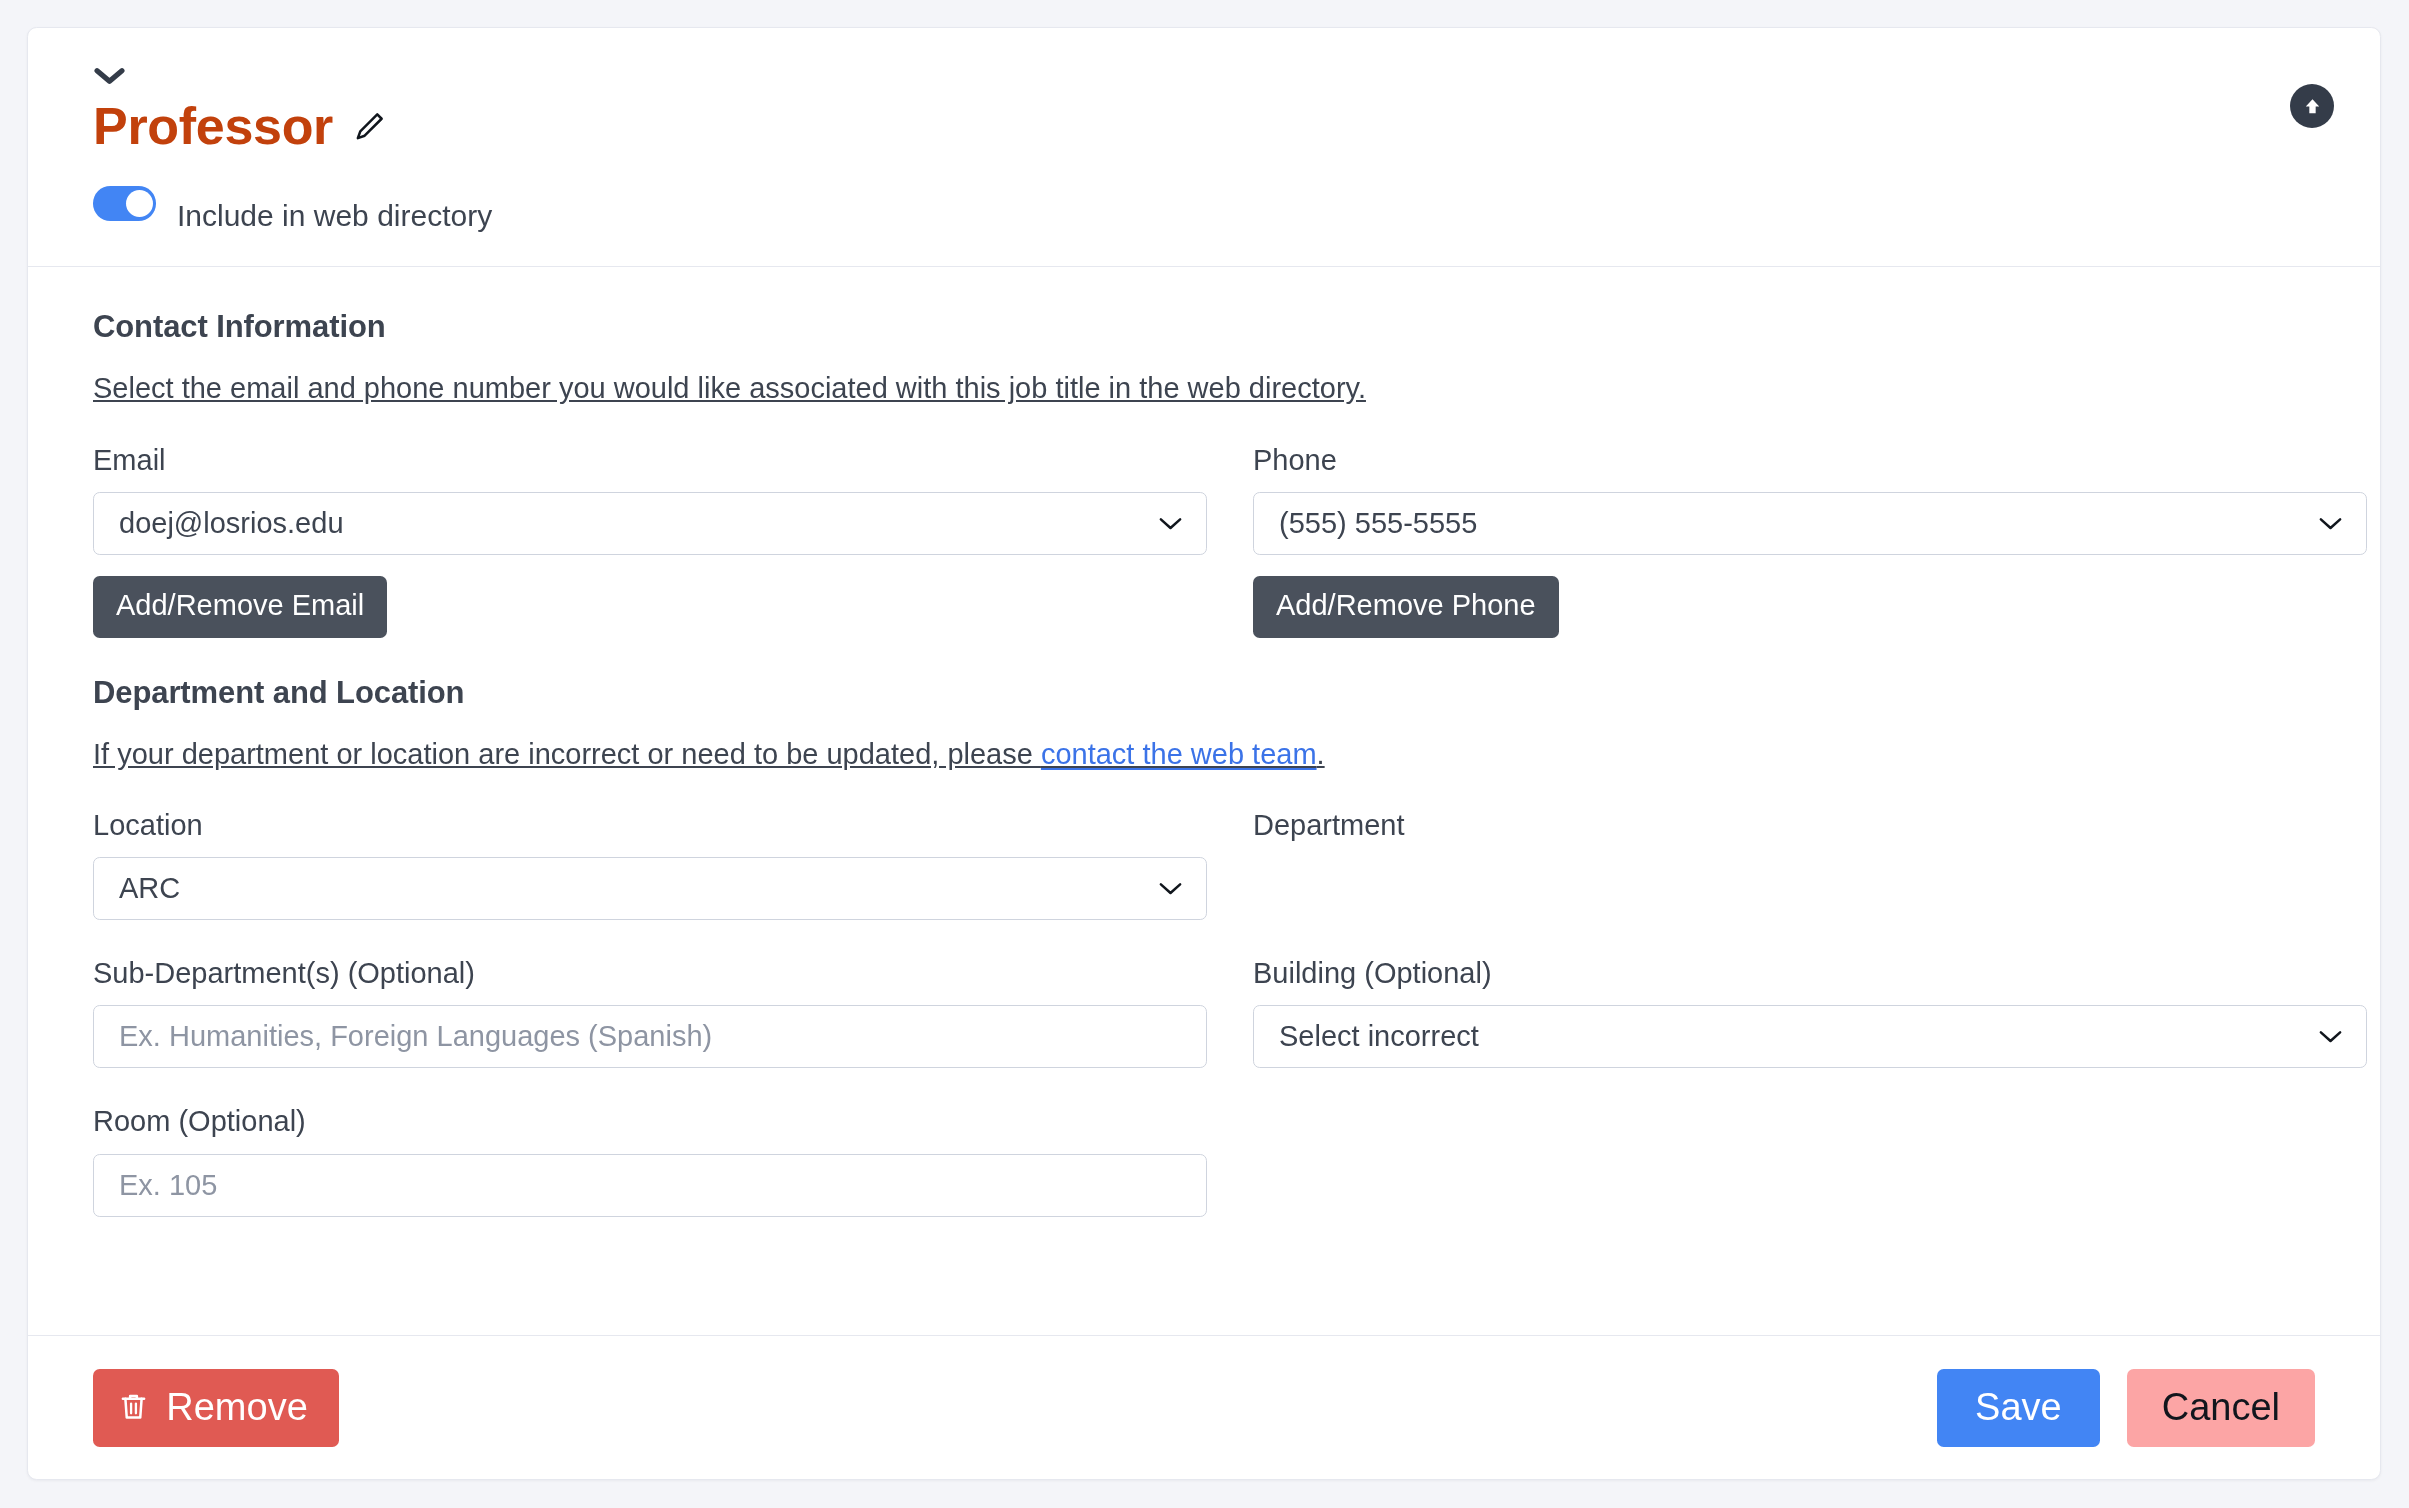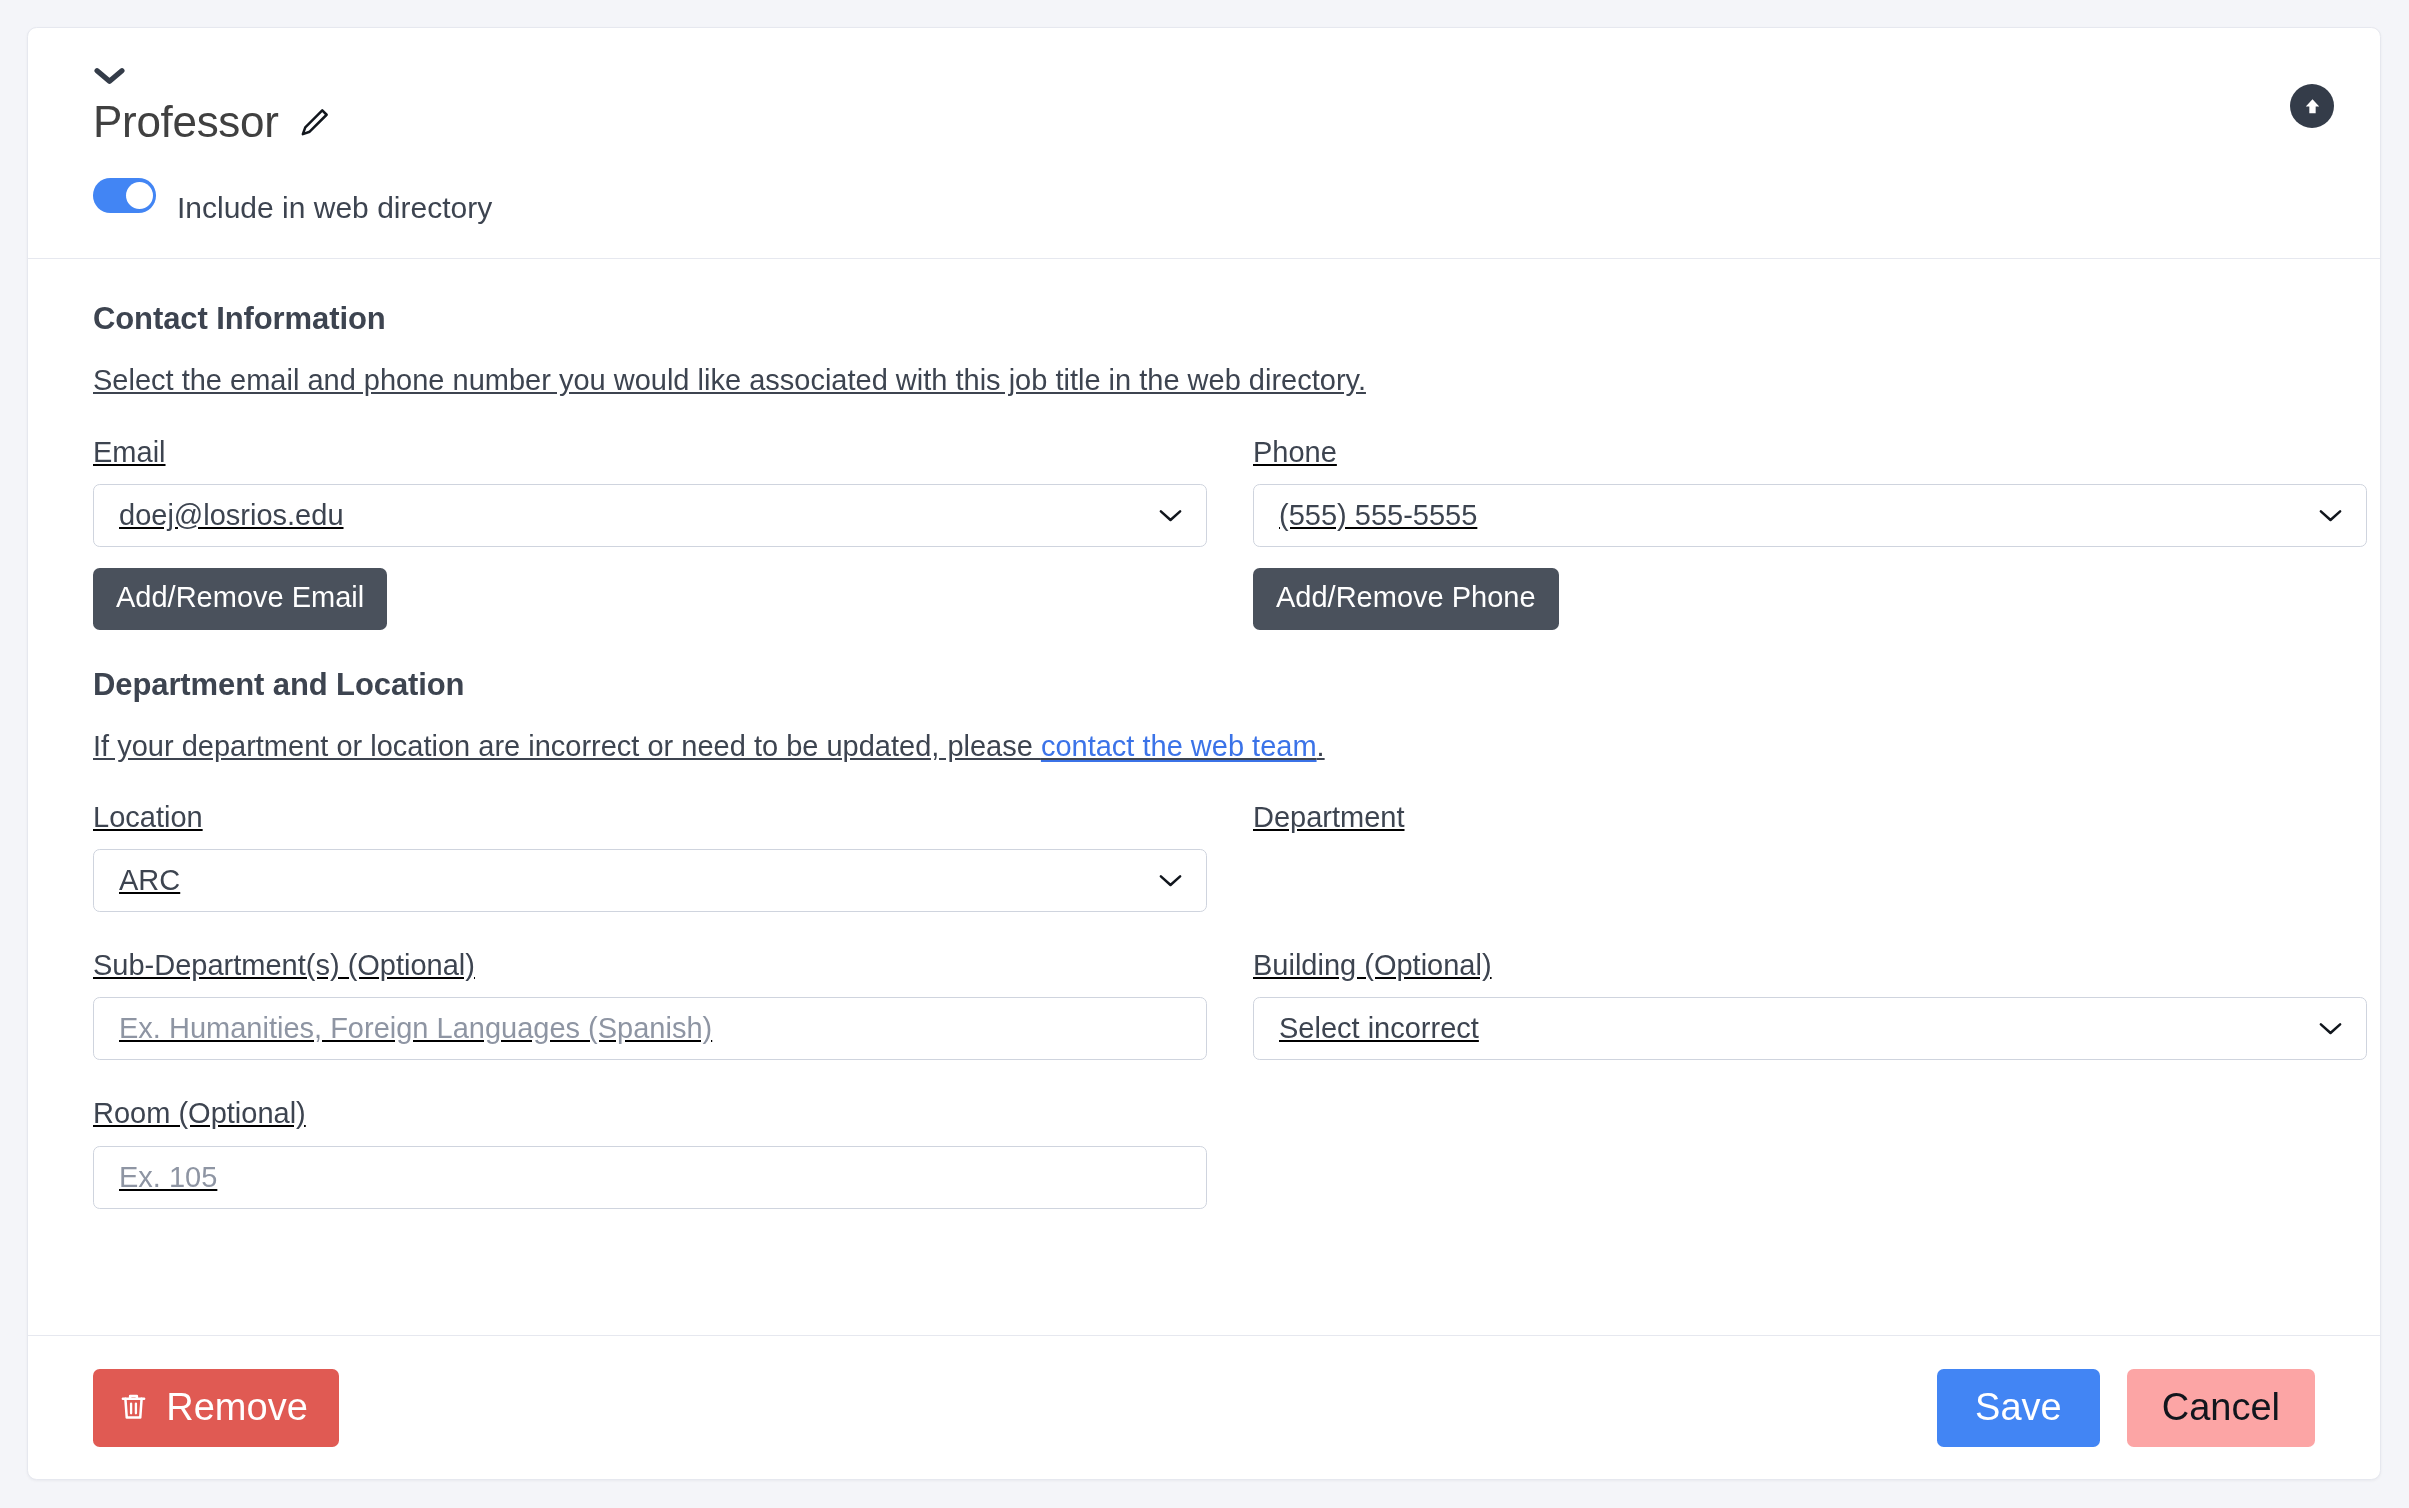--- a/index.html
+++ b/index.html
@@ -47,23 +47,23 @@
   .chevron-toggle svg { display: block; }
 
   .title-row {
     display: flex;
     align-items: center;
     gap: 17.3px;
     margin-bottom: 23px;
   }
 
   .job-title {
-    font-size: 44px;
-    font-weight: 400;
-    color: #404040;
+    font-size: 52px;
+    font-weight: 700;
+    color: #c2410c;
     letter-spacing: -0.3px;
     line-height: 1;
   }
 
   .edit-icon {
     width: 38px;
     height: 38px;
     cursor: pointer;
     display: flex;
     align-items: center;
@@ -144,21 +144,21 @@
     text-underline-offset: 3.8px;
     cursor: pointer;
   }
 
   .grid-2 {
     display: grid;
     grid-template-columns: 1114px 1114px;
     column-gap: 46px;
   }
 
-  .field { margin-bottom: 0; text-decoration: underline; }
+  .field { margin-bottom: 0; }
 
   .field-label {
     font-size: 29px;
     color: #3d4450;
     margin-bottom: 15.4px;
     display: block;
     line-height: 1.1;
   }
 
   .control {

